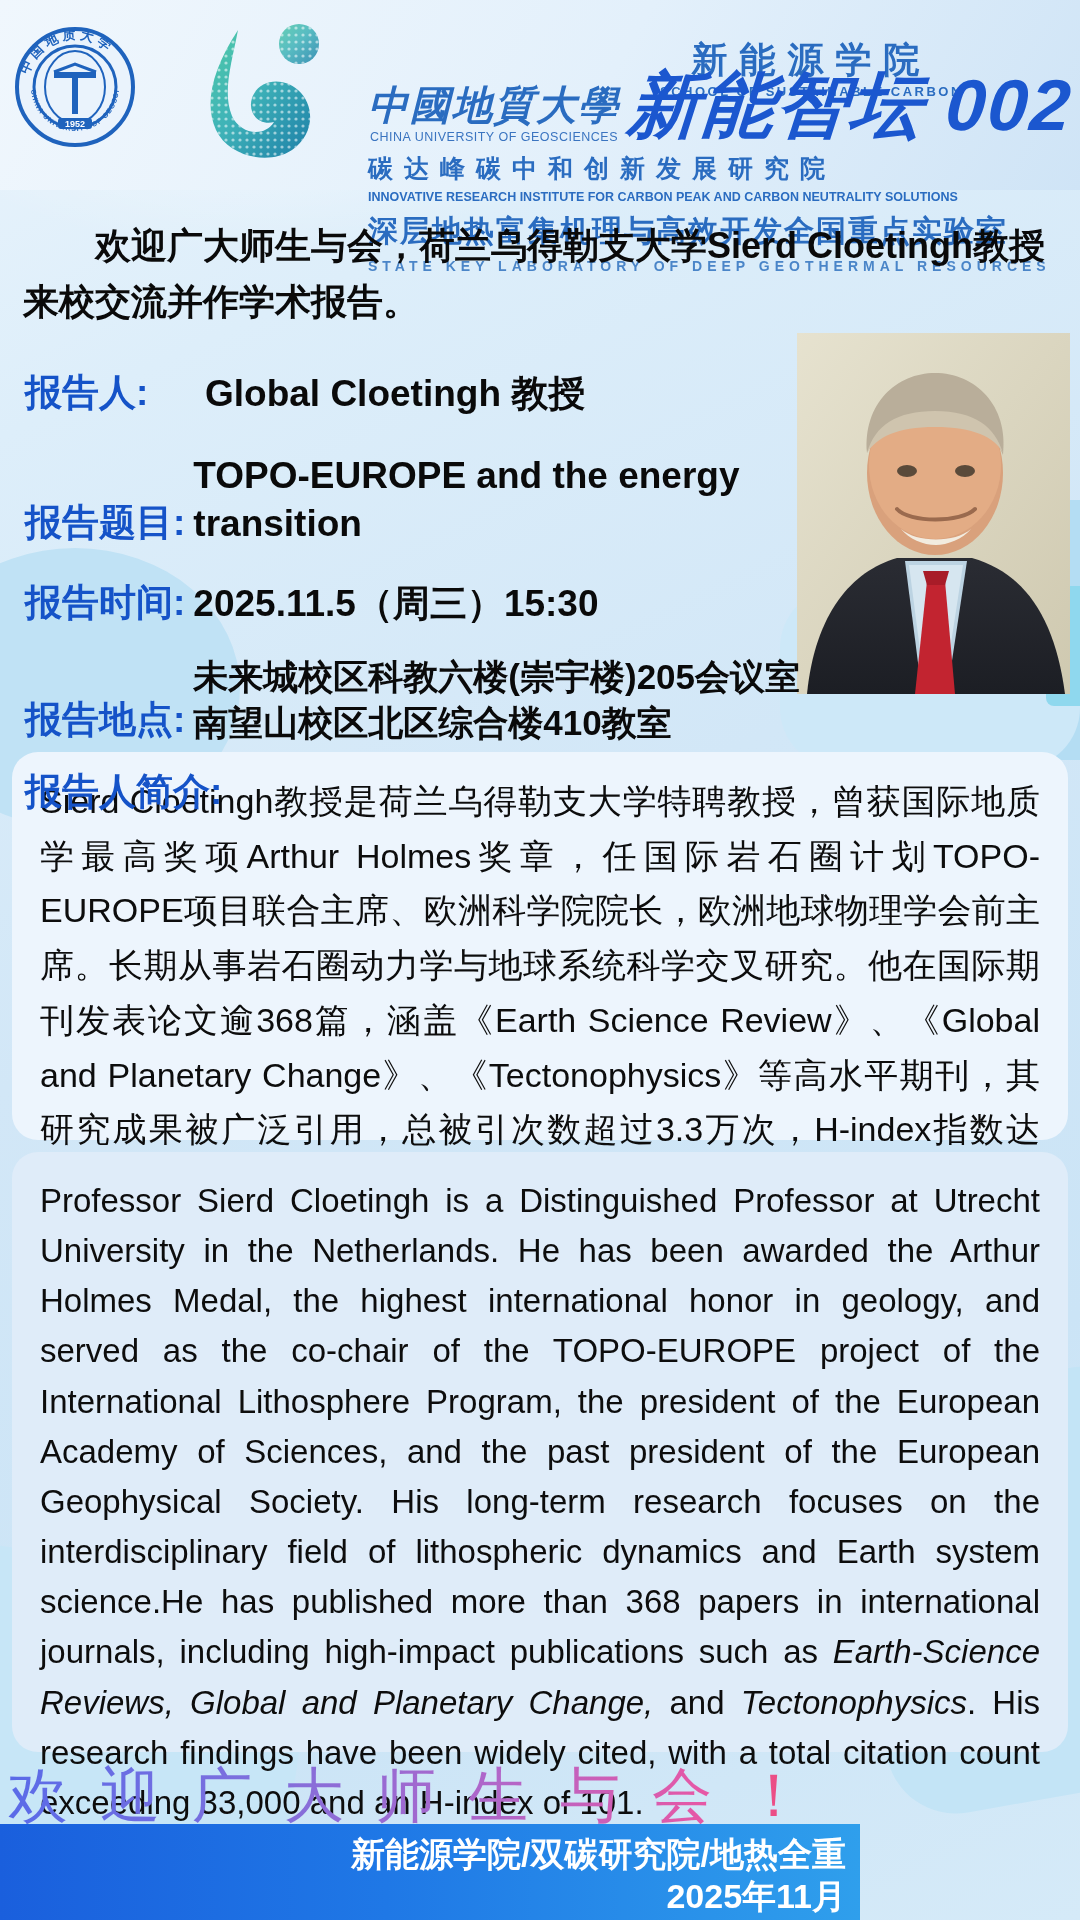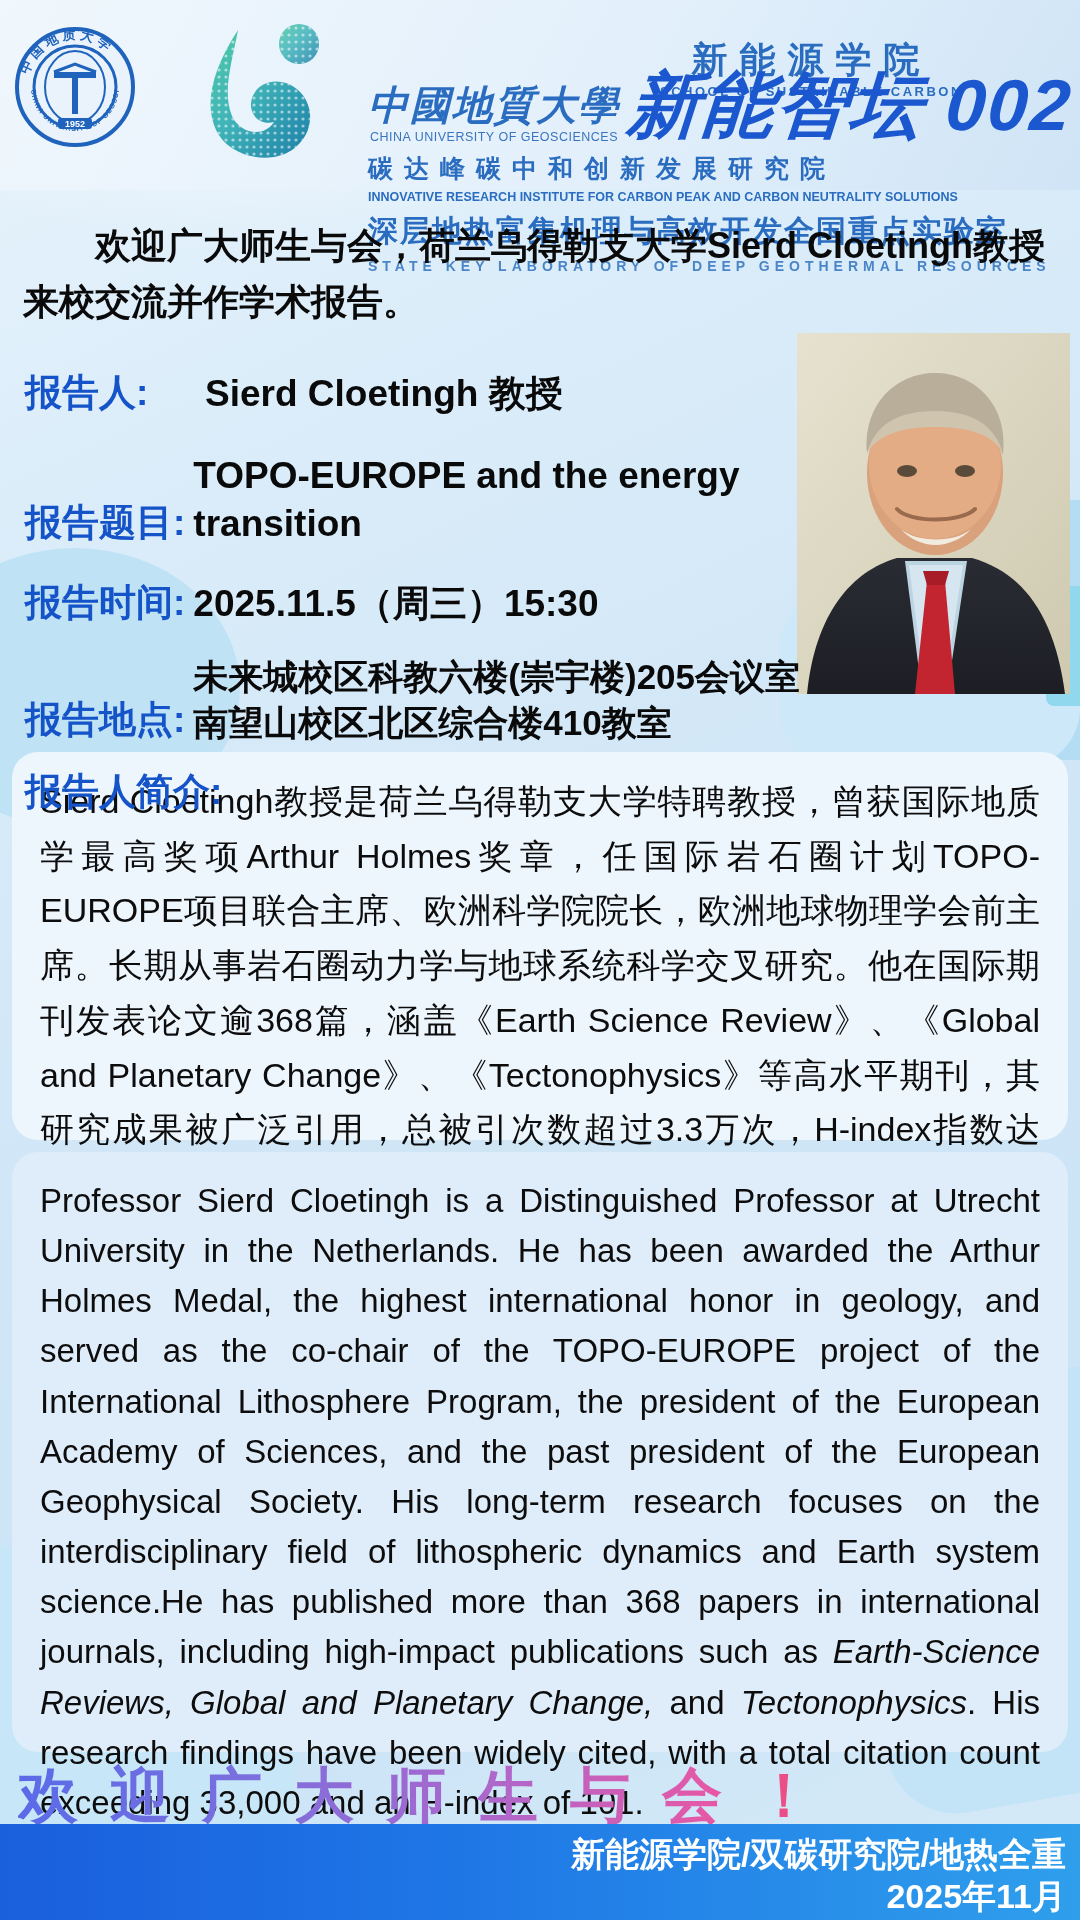--- a/index.html
+++ b/index.html
@@ -58,27 +58,27 @@
 
   
   .panel { position:absolute; left:12px; width:1056px; border-radius:26px; z-index:2;
     text-align:justify; color:#0d0d0d; }
   .panel-zh { top:752px; height:388px; background:#edf5fd; padding:22px 28px;
     font-size:34px; line-height:1.61; }
   .panel-en { top:1152px; height:600px; background:#dfecf9; padding:24px 28px;
     font-size:33px; line-height:1.52; }
 
   
-  .welcome { position:absolute; z-index:2; left:18px; top:1756px;
-    font-family:"Liberation Serif", serif; font-weight:bold; font-size:60px; letter-spacing:32px; white-space:nowrap;
+  .welcome { position:absolute; z-index:2; left:8px; top:1756px;
+    font-family:"Liberation Serif", serif; font-weight:normal; font-size:60px; letter-spacing:32px; white-space:nowrap;
     background:linear-gradient(90deg,#5a6be8 0%,#7e6fdd 30%,#b366c8 60%,#e857a4 85%,#ef4668 100%);
     -webkit-background-clip:text; background-clip:text; color:transparent; }
 
   
-  .footer { position:absolute; z-index:2; left:0; top:1824px; width:1080px; height:96px;
+  .footer { position:absolute; z-index:2; left:0; top:1824px; width:860px; height:96px;
     background:linear-gradient(90deg,#1a5fdd 0%,#1f78e6 45%,#2f9fec 100%);
     color:#ffffff; text-align:right; padding:10px 14px 0 0; }
   .footer-line1 { font-size:34px; font-weight:bold; line-height:1.2; }
   .footer-line2 { font-size:34px; font-weight:bold; line-height:1.25; }
 </style>
 </head>
 <body>
 
 <div class="page">
 
@@ -181,21 +181,21 @@
       <ellipse cx="110" cy="138" rx="10" ry="6" fill="#5a4a3a"></ellipse>
       <ellipse cx="168" cy="138" rx="10" ry="6" fill="#5a4a3a"></ellipse>
       <path d="M 100,176 C 112,190 164,190 178,176" fill="none" stroke="#9a6a4e" stroke-width="4" stroke-linecap="round"></path>
       <path d="M 104,196 C 120,210 158,210 174,196 C 166,206 150,212 139,212 C 126,212 112,206 104,196 Z" fill="#f2ece0"></path>
     </svg>
   </div>
 
   <div class="details">
     <div class="drow">
       <div class="dlabel">报告人:</div>
-      <div class="dvalue" style="margin-left:30px;">Sierd Cloetingh 教授</div>
+      <div class="dvalue" style="margin-left:30px;">Global Cloetingh 教授</div>
     </div>
     <div class="drow mt1">
       <div class="dlabel">报告题目:</div>
       <div class="dvalue" style="margin-left:8px;">
         <div class="vline">TOPO-EUROPE and the energy</div>
         <div class="vline">transition</div>
       </div>
     </div>
     <div class="drow mt2">
       <div class="dlabel">报告时间:</div>

